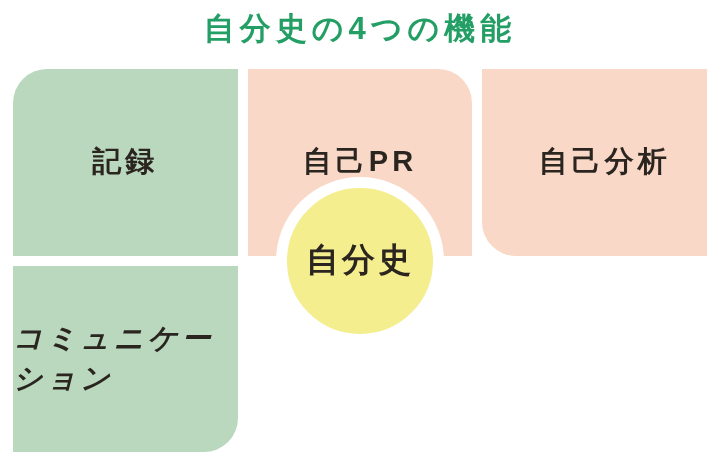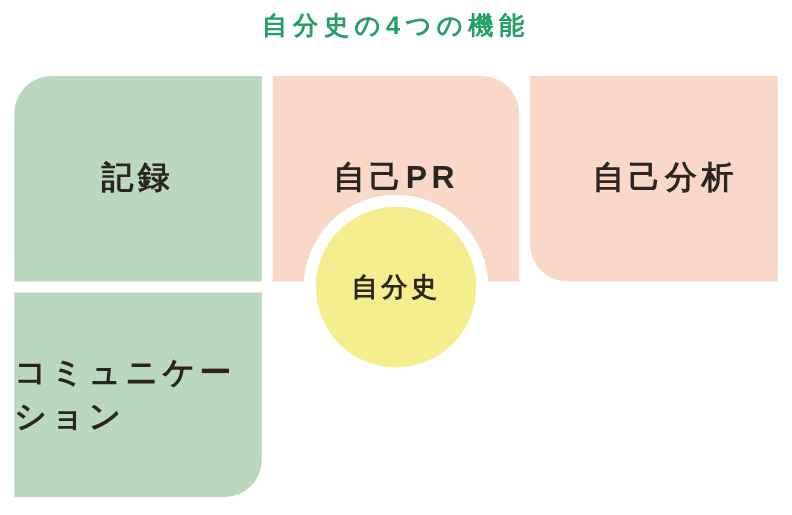--- a/index.html
+++ b/index.html
@@ -15,21 +15,21 @@
     background: #ffffff;
     overflow: hidden;
   }
   .title {
     position: absolute;
     top: 8px;
     left: 0;
     width: 100%;
     margin: 0;
     text-align: center;
-    font-size: 23px;
+    font-size: 31px;
     font-weight: 700;
     letter-spacing: 5px;
     color: var(--title-green, #239e64);
   }
   .figure {
     position: absolute;
     left: 13px;
     top: 69px;
     width: 694px;
     height: 383px;
@@ -45,36 +45,36 @@
     font-size: 29px;
     font-weight: 700;
     letter-spacing: 4px;
     color: var(--text-dark, #2b2520);
   }
   .cell.green { background: var(--green, #b9d8bd); }
   .cell.pink  { background: var(--pink,  #f9d8c8); justify-content: center; }
   .cell.tl { border-top-left-radius: 34px; }
   .cell.tr { border-top-right-radius: 34px; }
   .cell.bl { border-bottom-left-radius: 34px; padding-left: 20px; }
-  .cell.br { border-bottom-right-radius: 34px; }
+  .cell.br { border-bottom-right-radius: 34px; font-style: italic; }
   .center-circle {
     position: absolute;
     left: 50%;
     top: 50%;
     transform: translate(-50%, -50%);
     width: 168px;
     height: 168px;
     box-sizing: border-box;
     background: var(--yellow, #f4ee8e);
     border: 11px solid #ffffff;
     border-radius: 50%;
     display: flex;
     align-items: center;
     justify-content: center;
-    font-size: 24px;
+    font-size: 33px;
     font-weight: 700;
     letter-spacing: 3px;
     color: var(--text-dark, #2b2520);
   }
 </style>
 </head>
 <body>
 
 <div class="page">
   <h1 class="title">自分史の4つの機能</h1>

